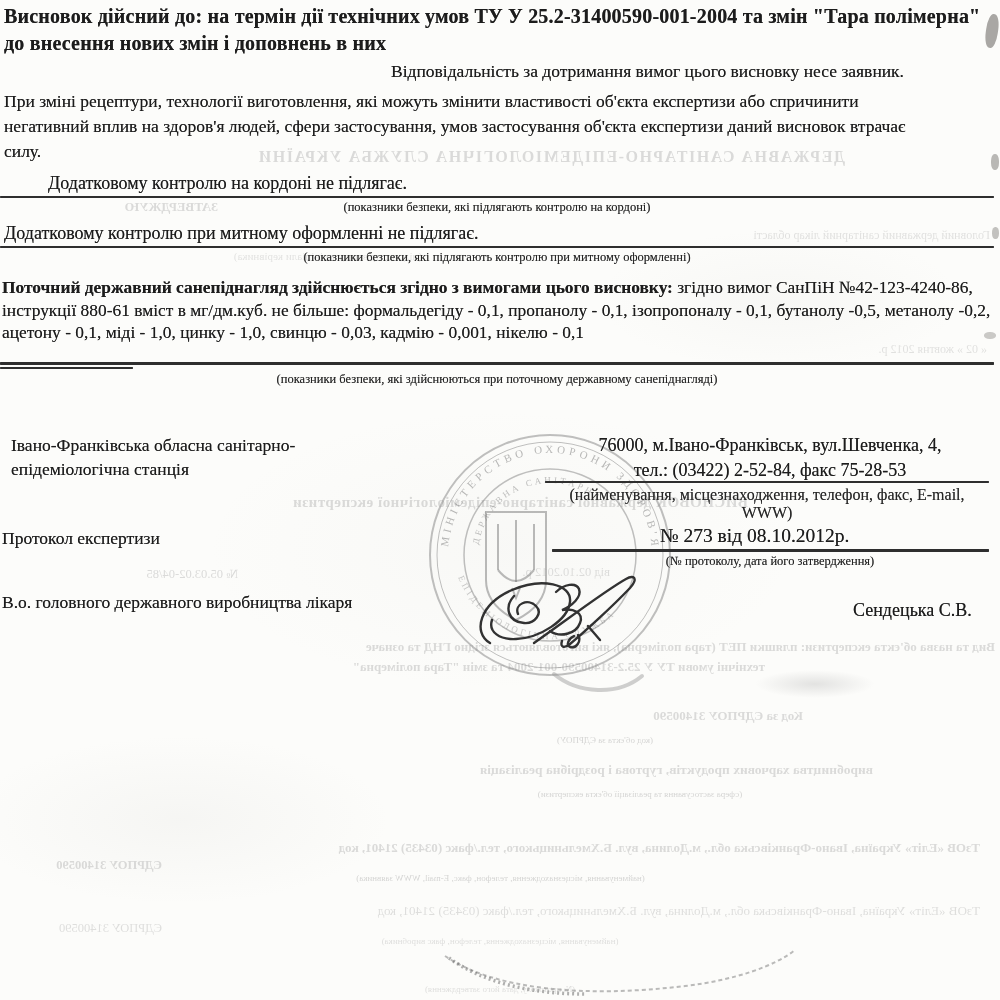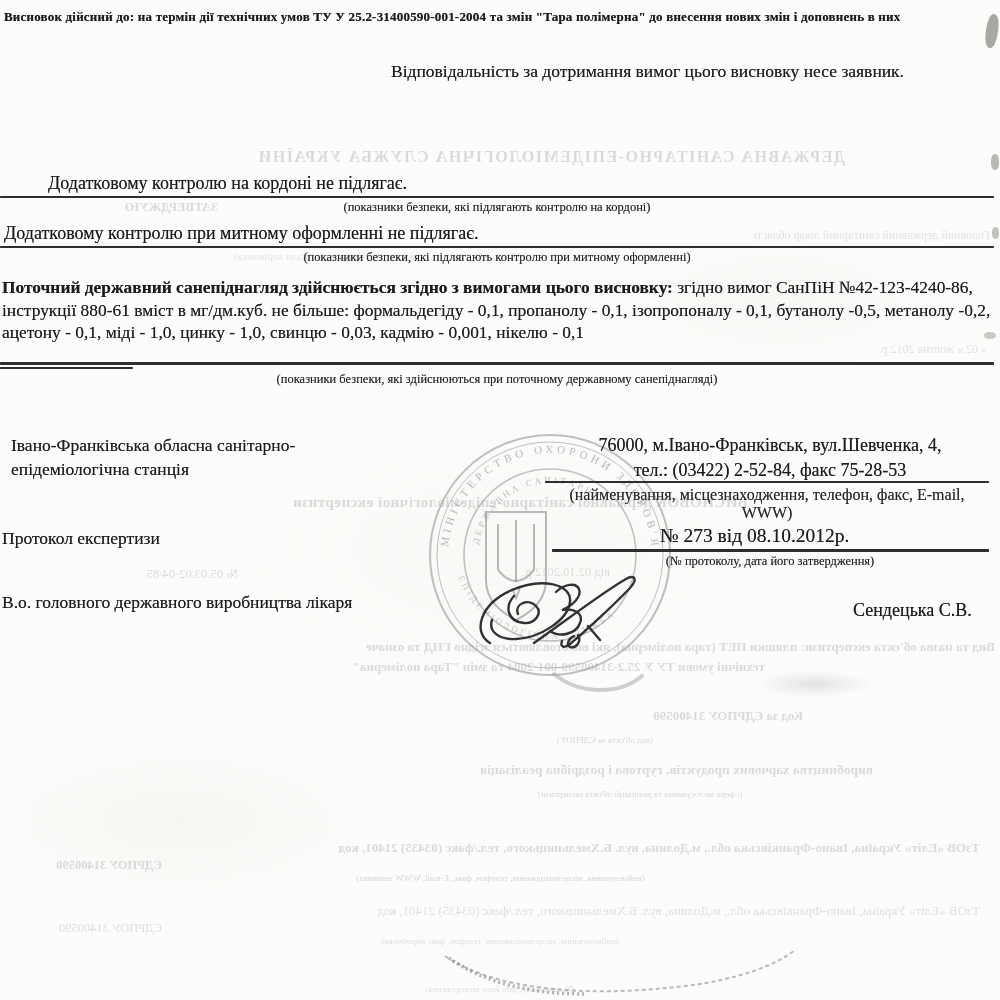--- a/index.html
+++ b/index.html
@@ -75,24 +75,25 @@
       <textPath href="#arcBottom" startOffset="18">ЕПІДЕМІОЛОГІЧНА СЛУЖБА</textPath>
     </text>
     <g stroke="rgba(120,120,120,.5)" fill="none" stroke-width="2">
       <path d="M 66,92 L 126,92 L 126,160 Q 126,185 96,200 Q 66,185 66,160 Z"></path>
       <path d="M 78,104 V 150 M 96,100 V 162 M 114,104 V 150"></path>
       <path d="M 78,150 Q 96,172 114,150"></path>
       <path d="M 92,168 L 96,178 L 100,168"></path>
     </g>
   </svg>
 
-  <div class="abs ink b" style="left:4px;top:3px;width:985px;font-size:13px;line-height:27px;letter-spacing:.2px;">Висновок дійсний до: на термін дії  технічних умов ТУ У 25.2-31400590-001-2004  та змін "Тара полімерна" до внесення нових змін і доповнень в них</div>
+  <div class="abs ink b" style="left:4px;top:3px;width:985px;font-size:20px;line-height:27px;letter-spacing:.2px;">Висновок дійсний до: на термін дії  технічних умов ТУ У 25.2-31400590-001-2004  та змін "Тара полімерна" до внесення нових змін і доповнень в них</div>
 
   <div class="abs ink body-text" style="left:4px;top:59px;width:900px;text-align:right;">Відповідальність за дотримання вимог цього висновку несе заявник.</div>
 
+  <div class="abs ink body-text" style="left:4px;top:89px;width:925px;">При зміні рецептури, технології виготовлення, які можуть змінити властивості об'єкта експертизи або спричинити негативний вплив на здоров'я людей, сфери застосування, умов застосування об'єкта експертизи даний висновок втрачає силу.</div>
 
   <div class="abs ink stmt" style="left:4px;top:172px;width:700px;margin-left:44px;">Додатковому контролю на кордоні не підлягає.</div>
   <div class="abs rule" style="left:0;top:196px;width:994px;"></div>
   <div class="abs ink stmt" style="left:4px;top:222px;width:760px;">Додатковому контролю при митному оформленні не підлягає.</div>
 
   <div class="abs cap" style="left:0;top:200px;width:994px;">(показники безпеки, які підлягають контролю на кордоні)</div>
   <div class="abs rule" style="left:0;top:246px;width:994px;"></div>
   <div class="abs cap" style="left:0;top:250px;width:994px;">(показники безпеки, які підлягають контролю при митному оформленні)</div>
 
   <div class="abs ink" style="left:2px;top:276px;width:994px;font-size:17.4px;line-height:22.5px;">

